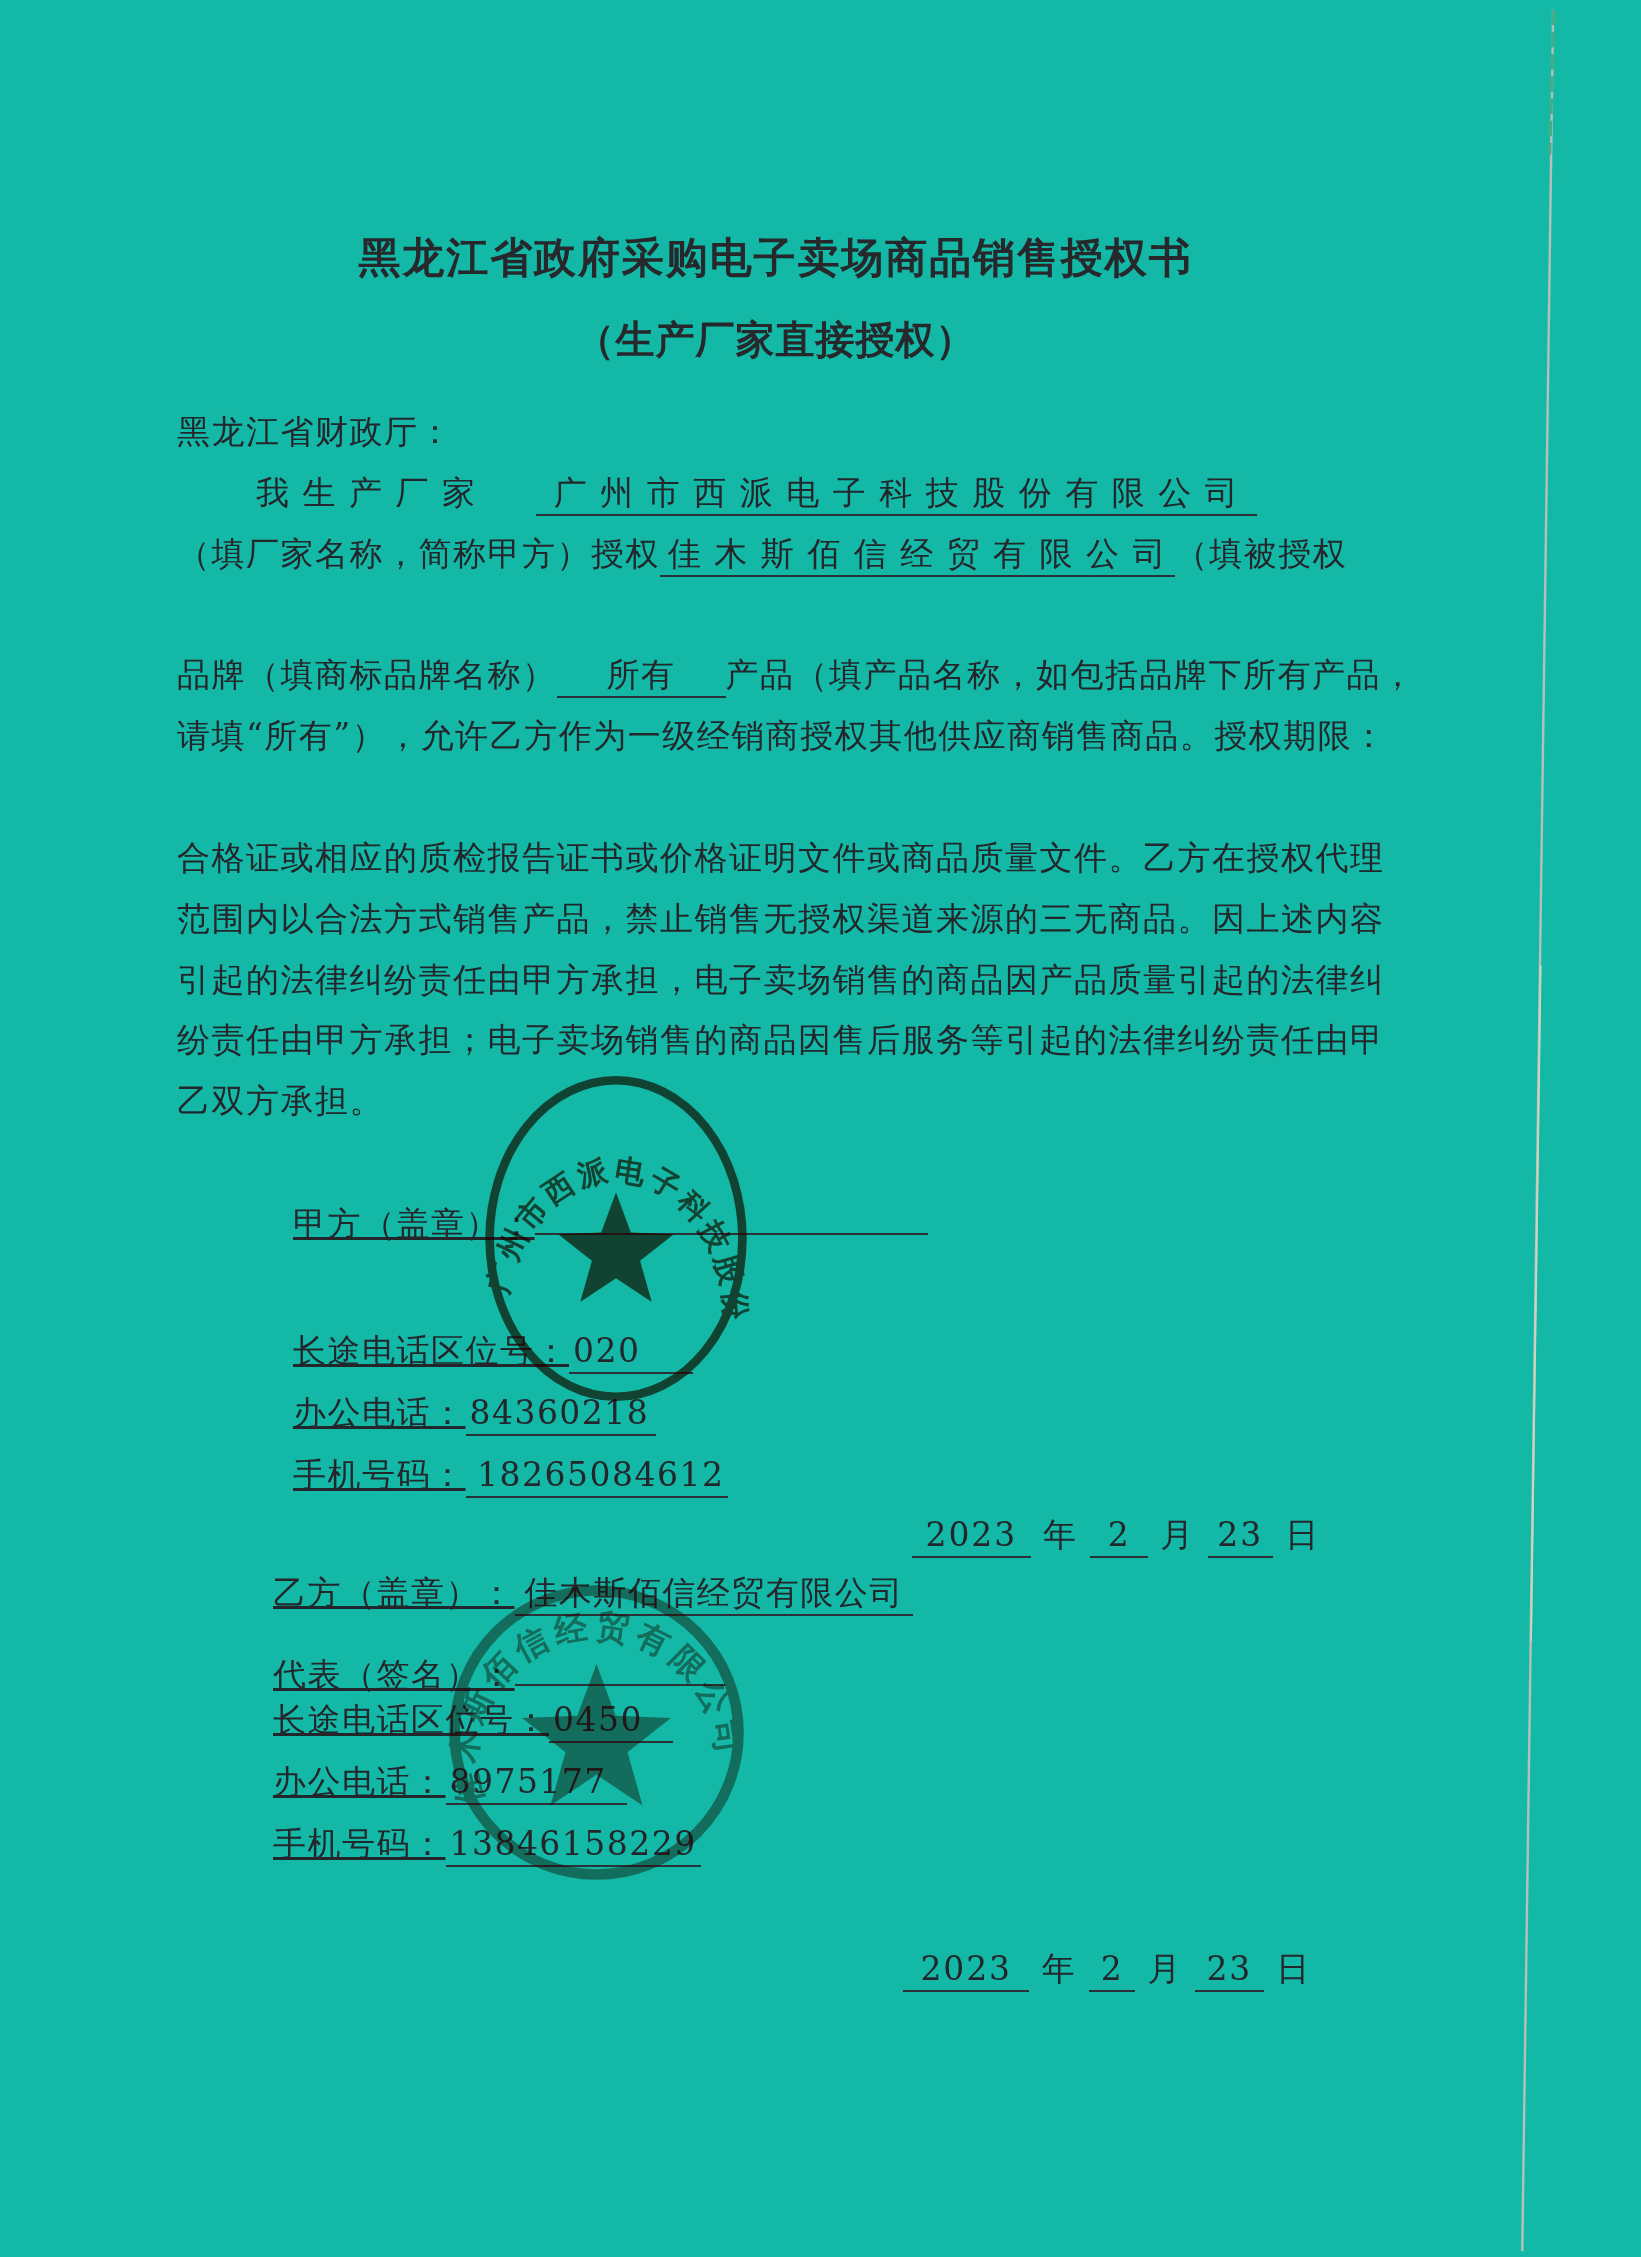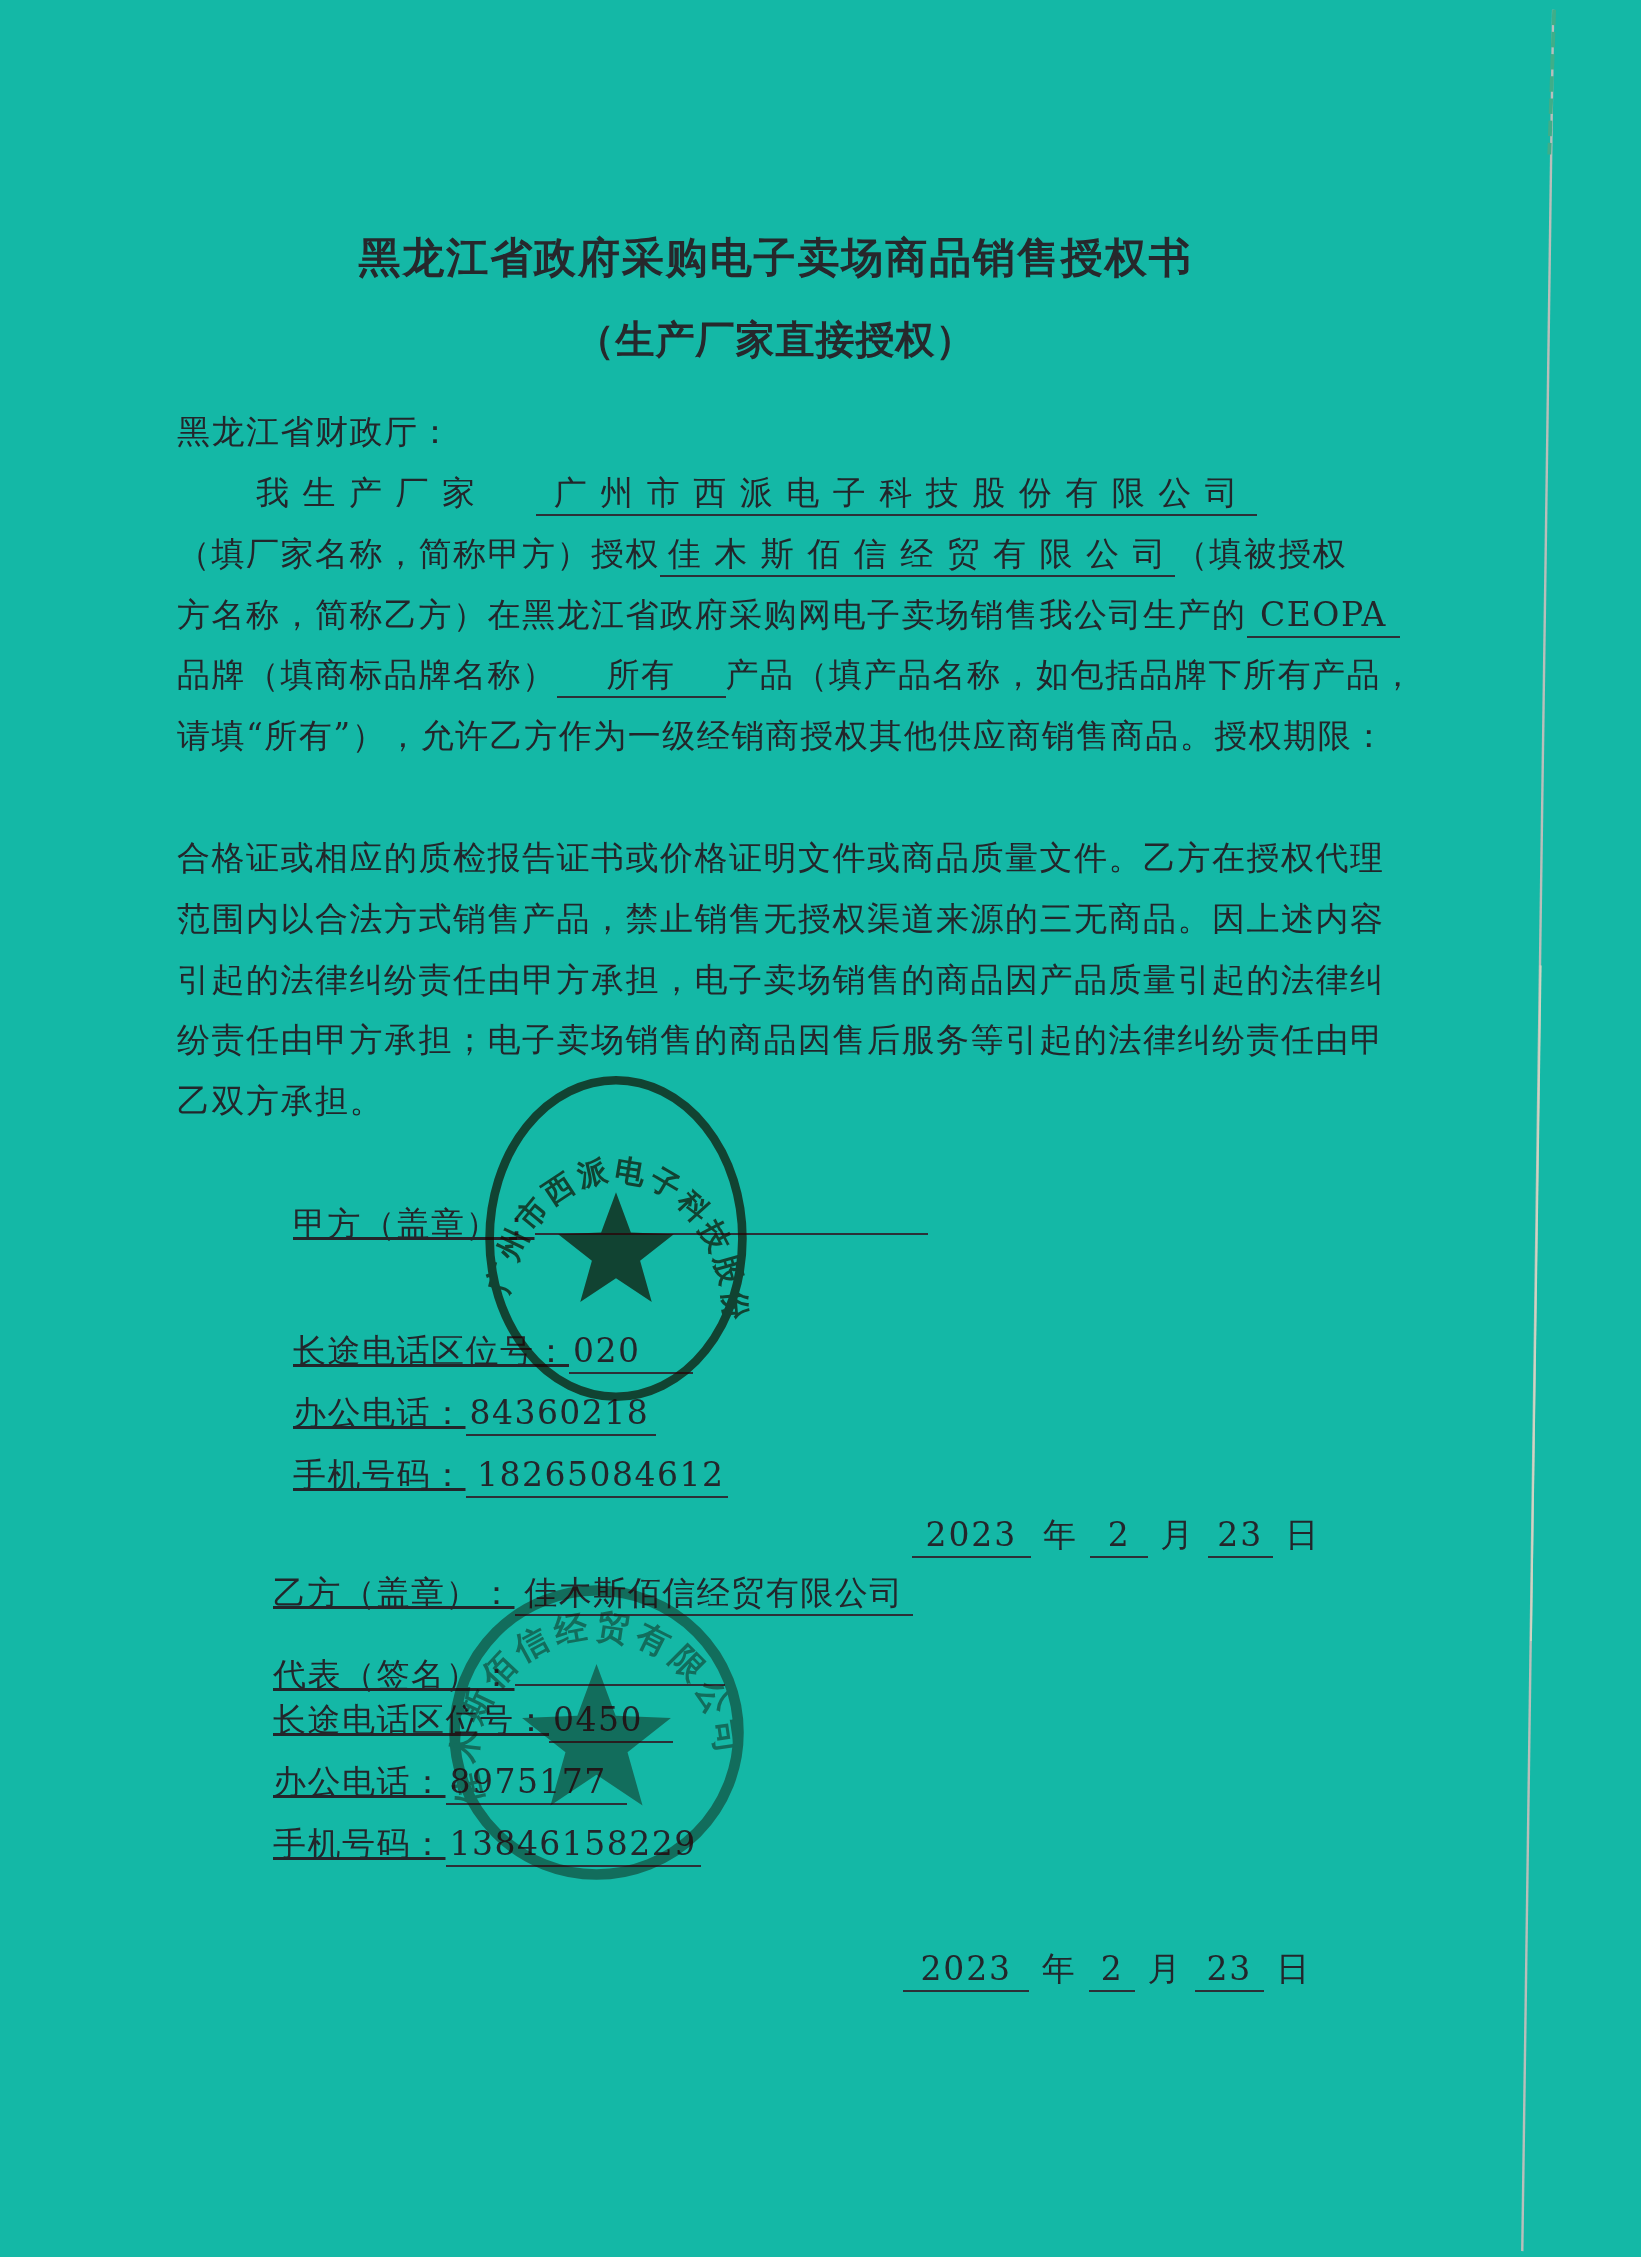--- a/index.html
+++ b/index.html
@@ -63,23 +63,20 @@
   <div class="bl indent" style="top:476px;">
     <span>我 生 产 厂 家</span>
     <span>&nbsp;&nbsp;&nbsp;</span>
     <span class="u" style="padding:0 17.4px 4.8px 17.4px;">广 州 市 西 派 电 子 科 技 股 份 有 限 公 司</span>
   </div>
 
   <div class="bl" style="top:537px;">
     <span>（填厂家名称，简称甲方）授权</span><span class="u" style="padding:0 7.7px 4.8px 7.7px;">佳 木 斯 佰 信 经 贸 有 限 公 司</span><span>（填被授权</span>
   </div>
 
-  <div class="bl" style="top:598px;">
-    <span>方名称，简称乙方）在黑龙江省政府采购网电子卖场销售我公司生产的</span><span class="u" style="padding:0 13.5px 4.8px 13.5px;">CEOPA</span>
-  </div>
 
   <div class="bl" style="top:658px;">
     <span>品牌（填商标品牌名称）</span><span class="u center" style="padding:0 50px 4.8px 50px;text-align:right;">所有</span><span>产品（填产品名称，如包括品牌下所有产品，</span>
   </div>
 
   <div class="bl" style="top:719px;">请填“所有”），允许乙方作为一级经销商授权其他供应商销售商品。授权期限：</div>
 
 
   <div class="bl" style="top:841px;">合格证或相应的质检报告证书或价格证明文件或商品质量文件。乙方在授权代理</div>
   <div class="bl" style="top:902px;">范围内以合法方式销售产品，禁止销售无授权渠道来源的三无商品。因上述内容</div>

